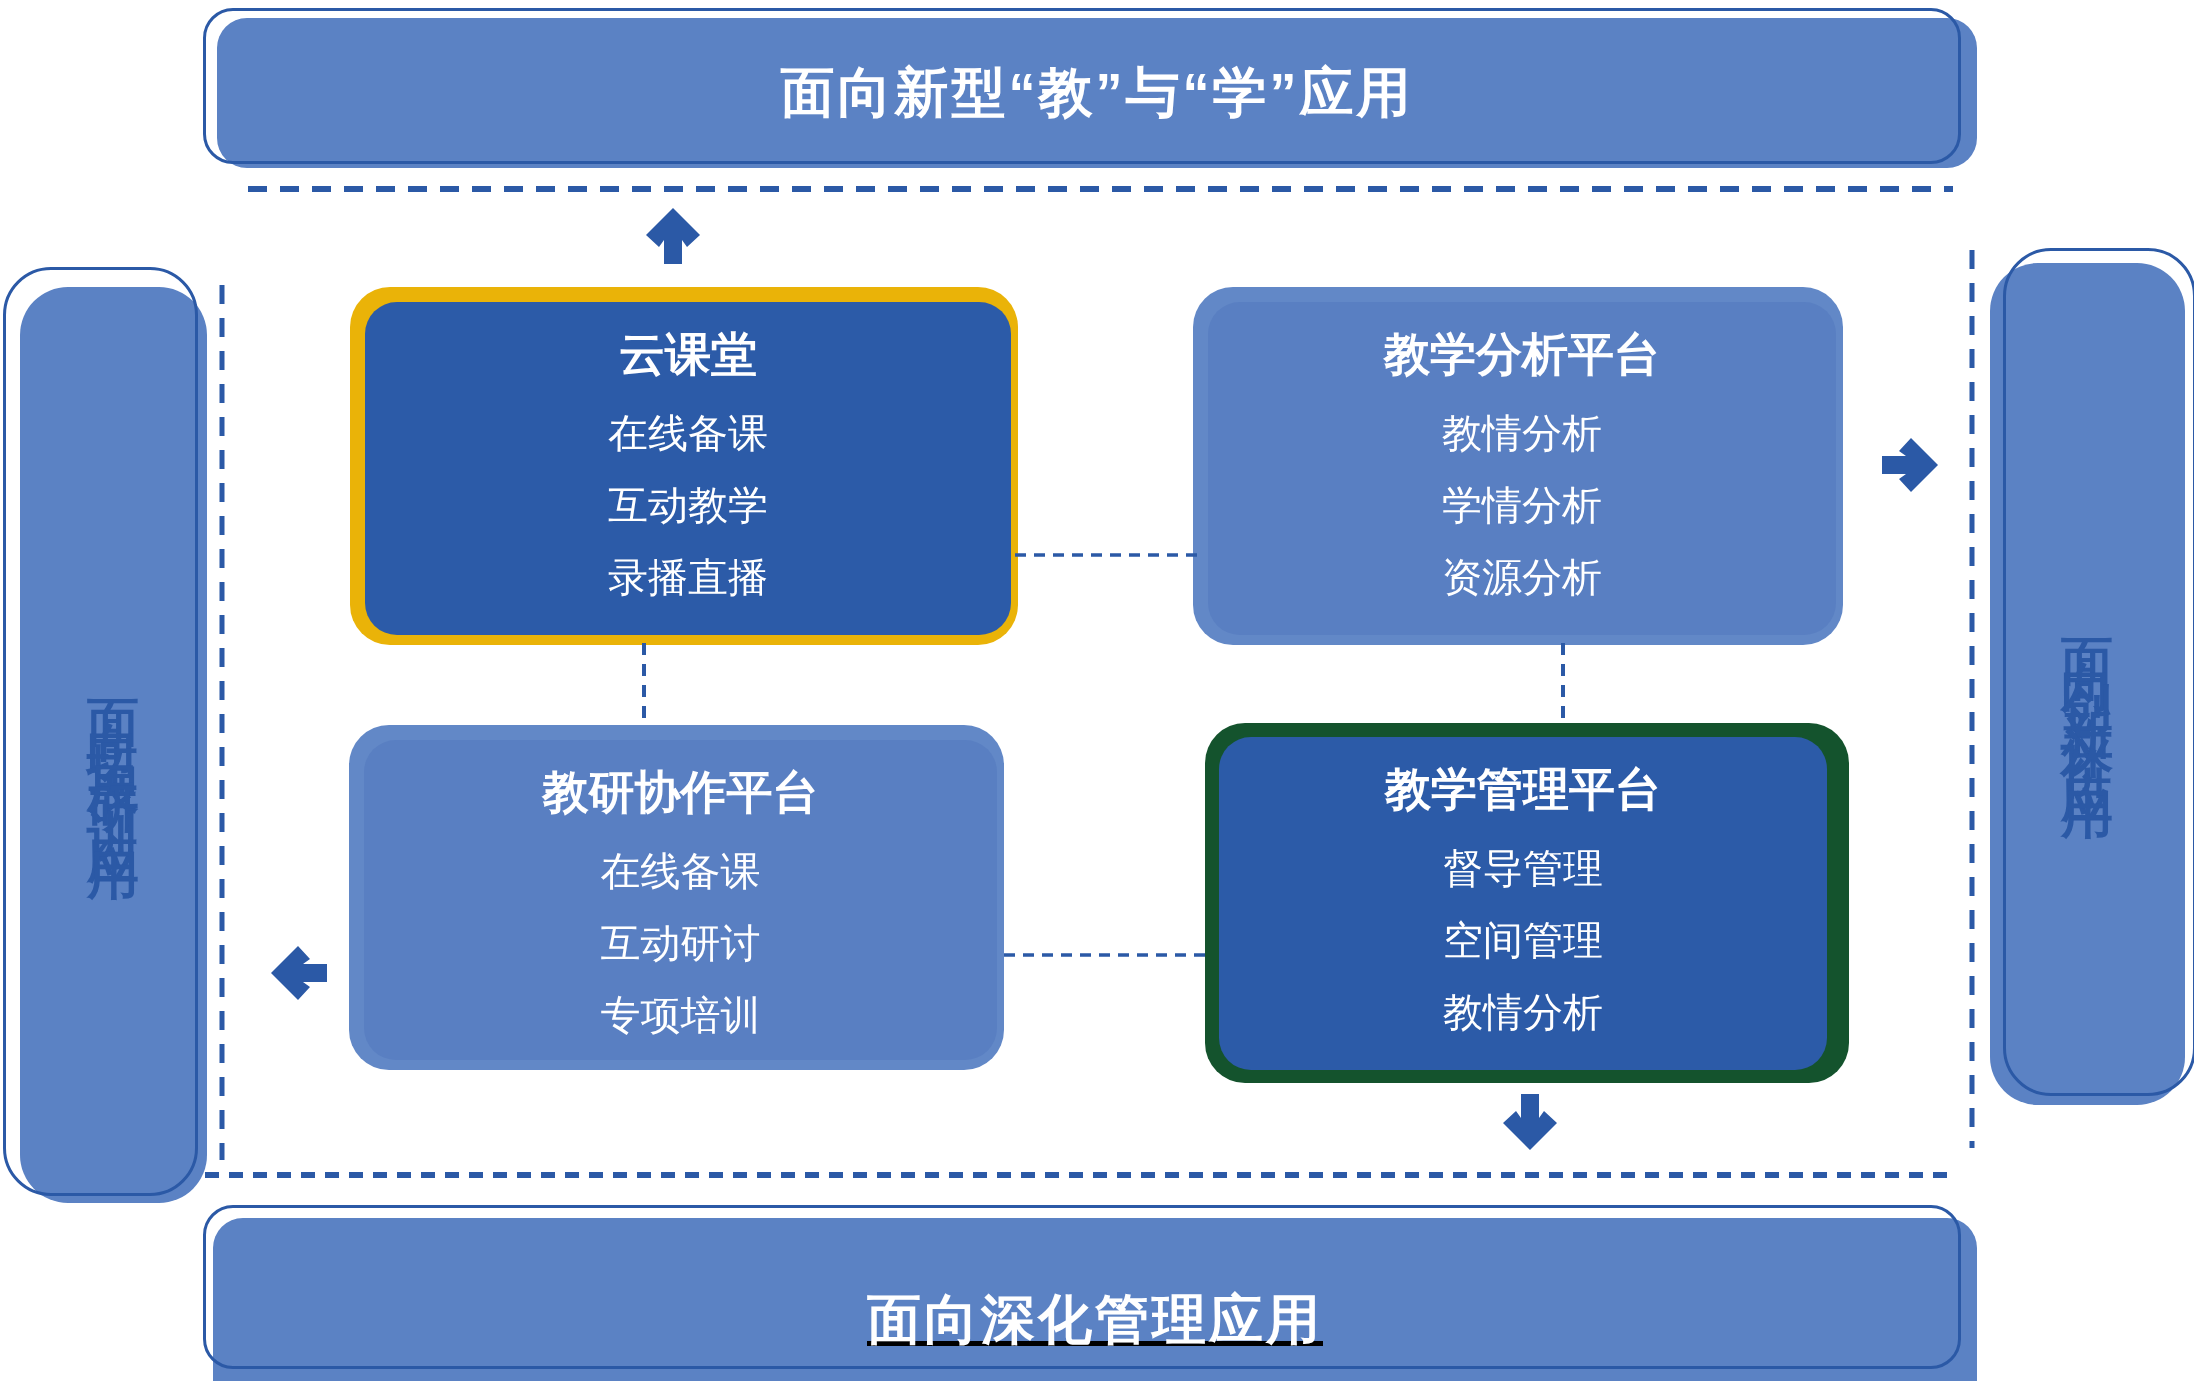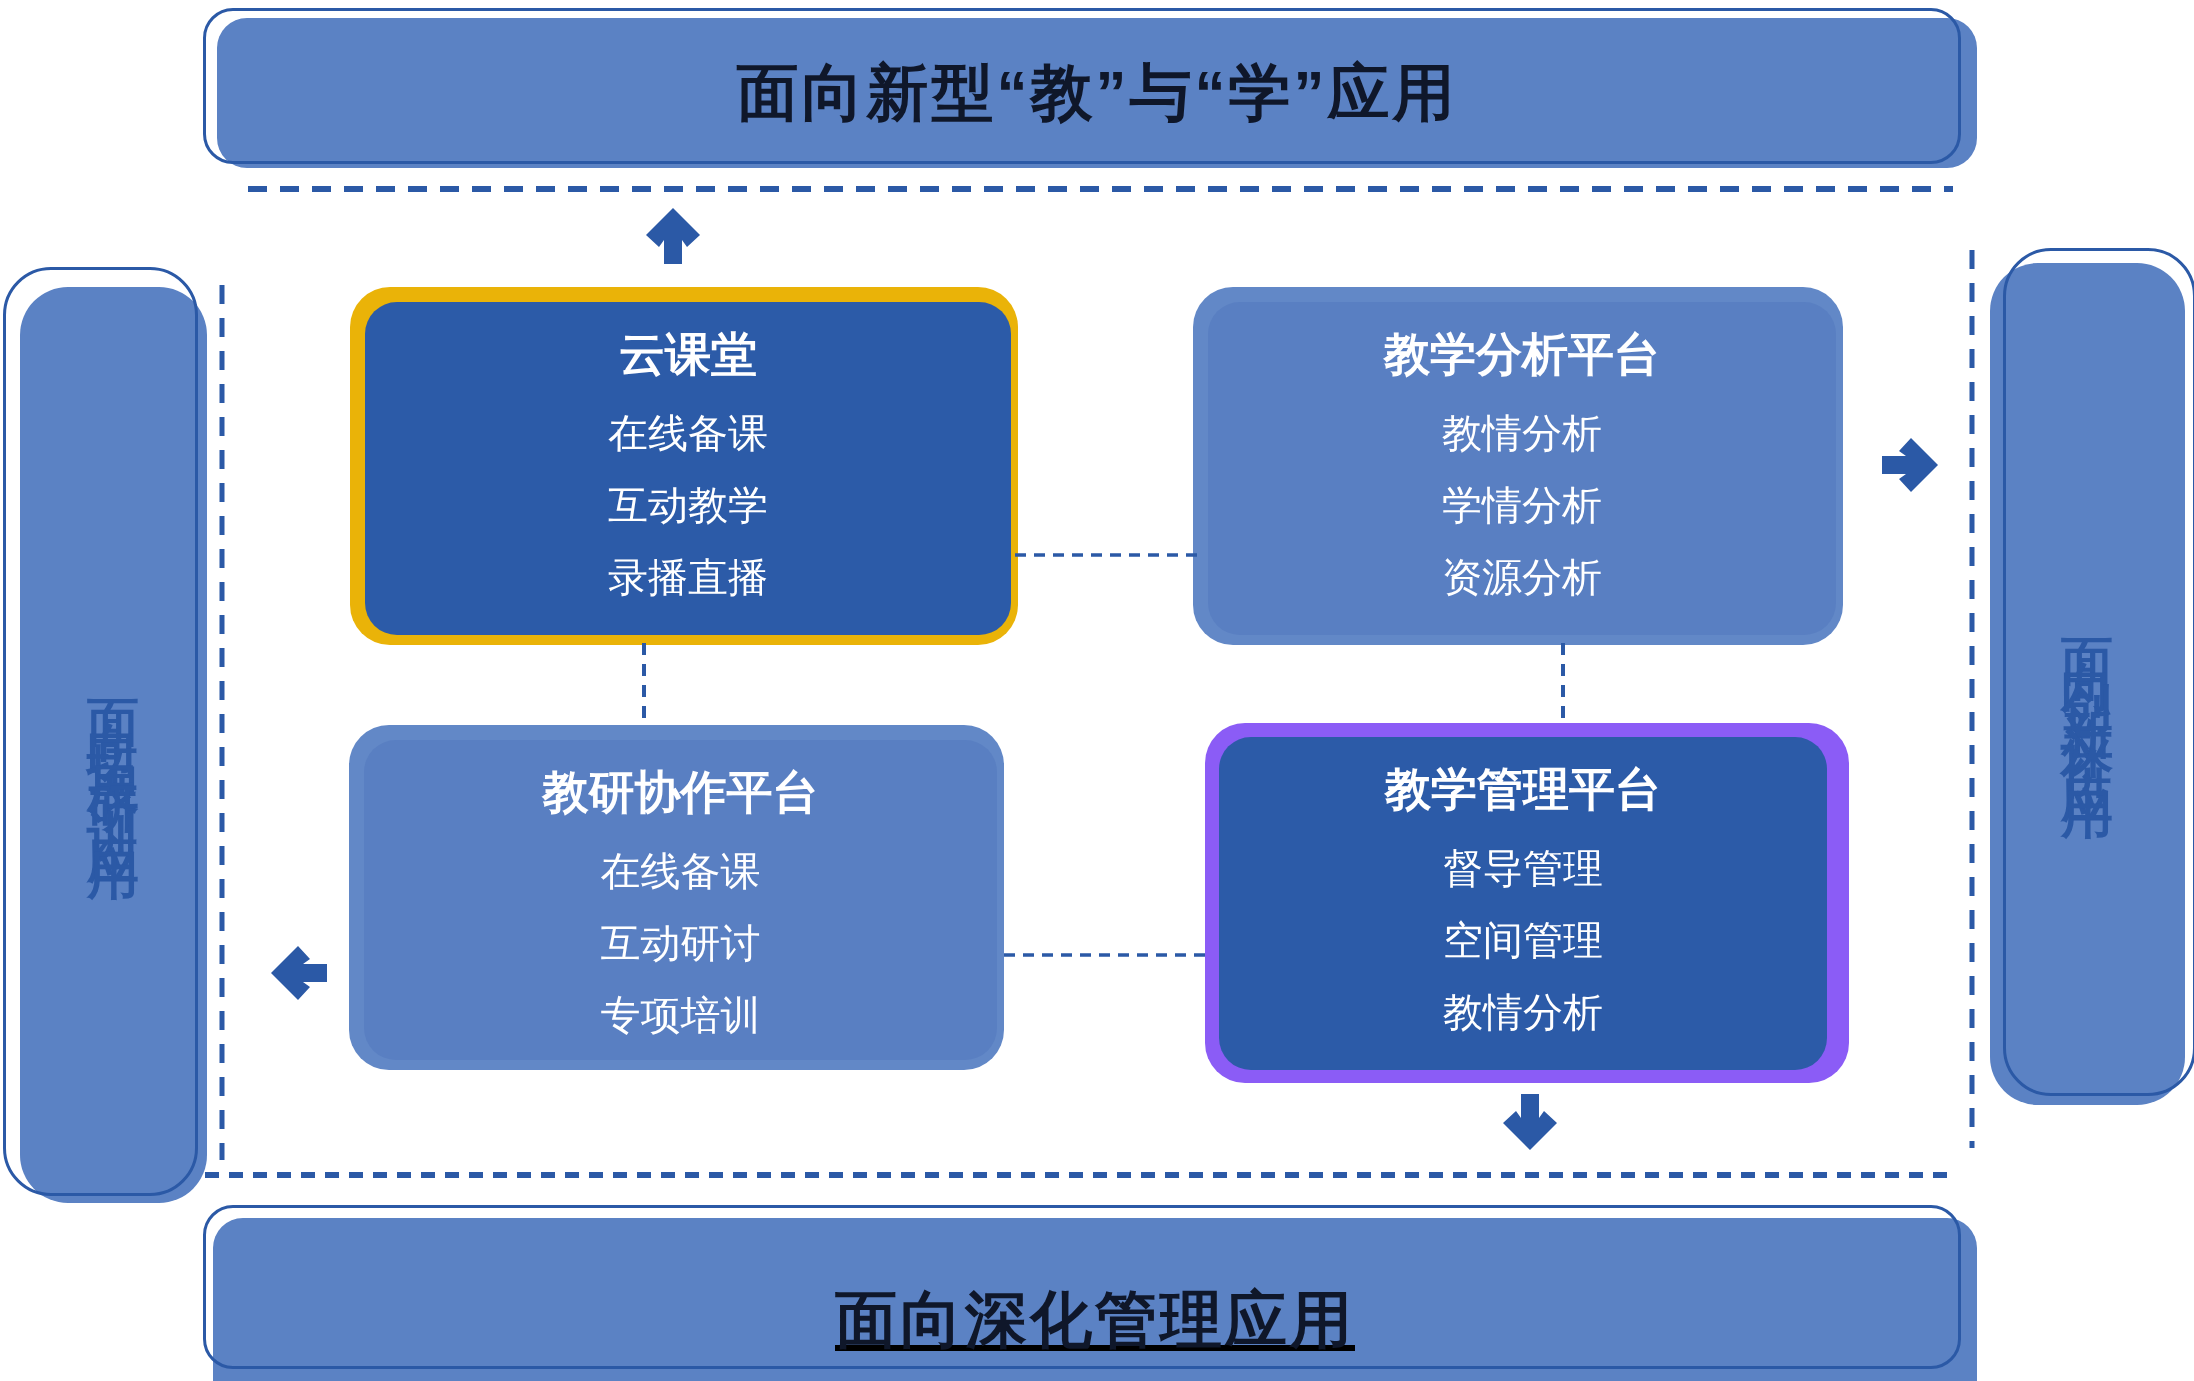--- a/index.html
+++ b/index.html
@@ -2,35 +2,35 @@
 <html><head>
 <meta charset="utf-8">
 <style>
   html,body{margin:0;padding:0;background:#ffffff;}
   body{font-family:"Liberation Sans","DejaVu Sans",sans-serif;}
   .canvas{position:relative;width:2194px;height:1381px;background:#ffffff;overflow:hidden;}
 
   
   .banner-fill{position:absolute;background:#5b82c4;display:flex;align-items:center;justify-content:center;}
   .banner-outline{position:absolute;border:3px solid #2b59a6;background:transparent;pointer-events:none;}
-  .banner-label{color:#0f172a;font-weight:bold;font-size:62px;letter-spacing:3px;white-space:nowrap;}
+  .banner-label{color:#ffffff;font-weight:bold;font-size:54px;letter-spacing:3px;white-space:nowrap;}
   .banner-label-v{color:#2b59a6;font-weight:bold;font-size:52px;writing-mode:vertical-rl;text-orientation:upright;letter-spacing:0.42em;white-space:nowrap;}
 
   
   .card-outer{position:absolute;border-radius:40px;}
   .card-inner{width:100%;height:100%;border-radius:32px;box-sizing:border-box;display:flex;flex-direction:column;align-items:center;padding-top:26px;}
   .card-title{color:#ffffff;font-weight:bold;font-size:46px;line-height:1.15;white-space:nowrap;}
   .card-items{margin-top:16px;display:flex;flex-direction:column;align-items:center;}
   .card-item{color:#ffffff;font-size:40px;line-height:72px;white-space:nowrap;}
 
   .outer-dark{background:#eab308;padding:15px 7px 10px 15px;box-sizing:border-box;}
   .inner-dark{background:#2c5ba8;}
   .outer-light{background:#6288c7;padding:15px 7px 10px 15px;box-sizing:border-box;}
   .inner-light{background:#597fc2;}
-  .outer-dark-evenpad{background:#8b5cf6;padding:14px 22px 13px 14px;box-sizing:border-box;}
+  .outer-dark-evenpad{background:#14532d;padding:14px 22px 13px 14px;box-sizing:border-box;}
 
   .overlay{position:absolute;left:0;top:0;pointer-events:none;}
 </style>
 </head>
 <body>
 
 <div class="canvas">
 
   <div class="banner-fill" style="left:217px;top:18px;width:1760px;height:150px;border-radius:30px;">
     <span class="banner-label">面向新型“教”与“学”应用</span>

